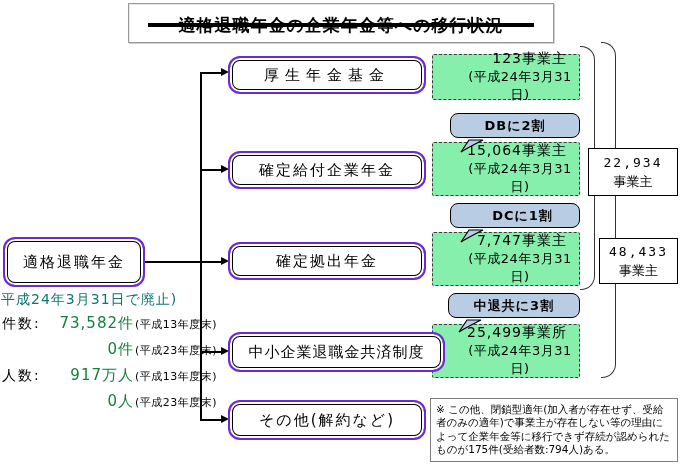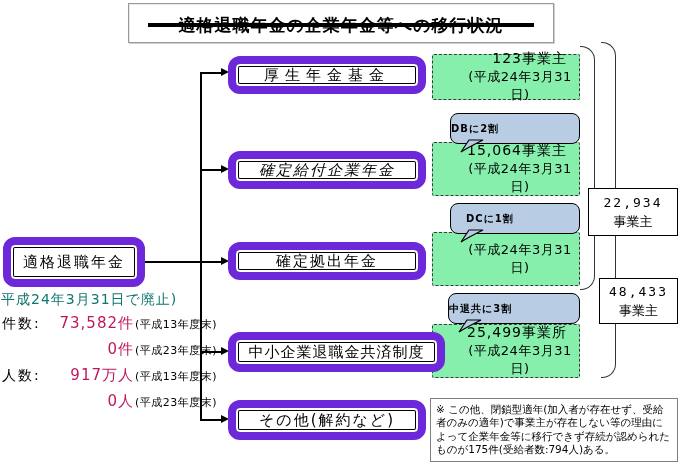--- a/index.html
+++ b/index.html
@@ -9,63 +9,63 @@
 
   
   .title-outer { position:absolute; left:128px; top:3px; width:426px; height:38px;
       border:1px solid #9a9a9a; background:#fff; padding:19px;
       box-shadow:1px 1px 0 #cfcfcf, inset 1px 1px 0 #e8e8e8; }
   .title-inner { width:100%; height:100%; border:2px solid #000; display:flex;
       align-items:center; justify-content:center; font-size:17px; font-weight:bold;
       letter-spacing:1px; }
 
   
-  .obox { position:absolute; background:#fff; border:8px solid #6d28d9; border-radius:12px;
+  .obox { position:absolute; background:#fff; border:2px solid #6d28d9; border-radius:12px;
       box-shadow: inset 0 0 0 2px #fff, inset 0 0 0 3px #000;
       display:flex; align-items:center; justify-content:center;
       font-size:15px; letter-spacing:2px; text-align:center; z-index:3; }
   .obox.wide-space { letter-spacing:6px; }
 
   
   .dbox { position:absolute; left:432px; width:148px; background:#86efac;
       border:1.5px dashed #3c3c3c; border-radius:2px; z-index:2;
       display:flex; flex-direction:column; justify-content:center; padding:2px 6px; }
   .dbox .cnt { font-size:14px; text-align:right; padding-right:6px; letter-spacing:1px; }
   .dbox .dt  { font-size:13px; text-align:center; letter-spacing:0.5px;margin-left:28px; }
 
   
-  .callout { position:absolute; height:31px; border:1.5px solid #000; border-radius:8px;
-      display:flex; align-items:center; justify-content:flex-start;
-      font-size:10px; font-weight:bold; letter-spacing:1px; z-index:4; }
+  .callout { position:absolute; height:25px; border:1.5px solid #000; border-radius:8px;
+      display:flex; align-items:center; justify-content:center;
+      font-size:13px; font-weight:bold; letter-spacing:1px; z-index:4; }
   .callout svg.tail { position:absolute; left:8px; top:25px; z-index:4; }
 
   
   .vline { position:absolute; width:1.5px; background:#000; z-index:1; }
   .hline { position:absolute; height:1.5px; background:#000; z-index:1; }
   .arrowhead { position:absolute; width:0; height:0; z-index:1;
       border-top:4.5px solid transparent; border-bottom:4.5px solid transparent;
       border-left:8px solid #000; }
 
   
   .bracket { position:absolute; border:1.5px solid #333; border-left:none;
       border-radius:0 14px 14px 0; z-index:1; background:transparent; }
 
   
   .tbox { position:absolute; background:#fff; border:1px solid #000; z-index:5;
       display:flex; flex-direction:column; align-items:center; justify-content:center;
-      font-size:13px; line-height:1.5;margin-top:40px; }
+      font-size:13px; line-height:1.5; }
   .tbox .num { letter-spacing:2px; font-family:"DejaVu Sans Mono","Liberation Mono",monospace; }
 
   
   .abolish { position:absolute; left:1px; top:291px; color:#0f766e; font-size:14px;
       letter-spacing:1px; }
   .stats { position:absolute; left:2px; top:314px; display:grid;
       grid-template-columns:46px 86px auto; grid-auto-rows:26px; align-items:baseline; }
   .stats .lb { font-size:14px; letter-spacing:2px; }
-  .stats .vl { font-size:15px; color:#be185d; text-align:right; letter-spacing:1px; }
+  .stats .vl { font-size:15px; color:#15803d; text-align:right; letter-spacing:1px; }
   .stats .pd { font-size:11px; letter-spacing:0.5px; padding-left:1px; }
 
   
   .note { position:absolute; left:430px; top:398px; width:248px; height:64px;
       border:1px solid #7f7f7f; font-size:10.5px; line-height:1.28;
       padding:4px 5px; letter-spacing:0; z-index:6; background:#fff; }
 </style>
 </head>
 <body>
 
@@ -103,34 +103,35 @@
   <div class="hline" style="left:133px; top:261px; width:89px;"></div>
   <div class="hline" style="left:200px; top:351px; width:22px;"></div>
   <div class="hline" style="left:200px; top:419px; width:22px;"></div>
   <div class="arrowhead" style="left:221px; top:68px;"></div>
   <div class="arrowhead" style="left:221px; top:165px;"></div>
   <div class="arrowhead" style="left:221px; top:257px;"></div>
   <div class="arrowhead" style="left:221px; top:347px;"></div>
   <div class="arrowhead" style="left:221px; top:415px;"></div>
 
   <div class="obox wide-space" style="left:228px; top:56px;  width:198px; height:38px;">厚生年金基金</div>
-  <div class="obox" style="left:228px; top:151px; width:198px; height:38px;font-style:italic;">確定給付企業年金</div>
+  <div class="obox" style="left:228px; top:151px; width:198px; height:38px;">確定給付企業年金</div>
   <div class="obox" style="left:228px; top:242px; width:198px; height:38px;">確定拠出年金</div>
   <div class="obox" style="left:228px; top:332px; width:217px; height:40px; letter-spacing:1px;">中小企業退職金共済制度</div>
   <div class="obox" style="left:228px; top:400px; width:198px; height:40px;">その他(解約など)</div>
 
   <div class="dbox" style="top:54px; height:46px;">
     <div class="cnt">123事業主</div>
     <div class="dt">(平成24年3月31日)</div>
   </div>
   <div class="dbox" style="top:142px; height:54px;">
     <div class="cnt">15,064事業主</div>
     <div class="dt">(平成24年3月31日)</div>
   </div>
   <div class="dbox" style="top:232px; height:54px;">
+    <div class="cnt">7,747事業主</div>
     <div class="dt">(平成24年3月31日)</div>
   </div>
   <div class="dbox" style="top:324px; height:54px;">
     <div class="cnt">25,499事業所</div>
     <div class="dt">(平成24年3月31日)</div>
   </div>
 
   <div class="callout" style="left:450px; top:113px; width:130px; background:#b8cce4;">
     <span>DBに2割</span>
     <svg class="tail" width="26" height="15">

